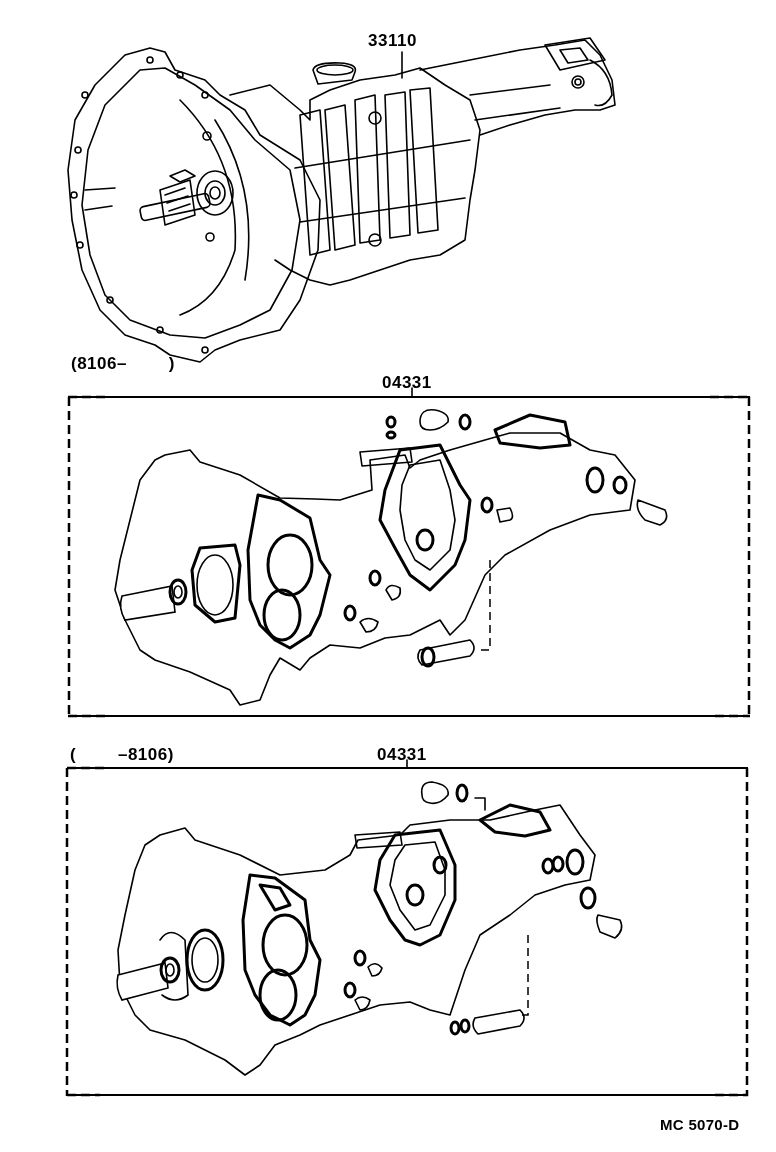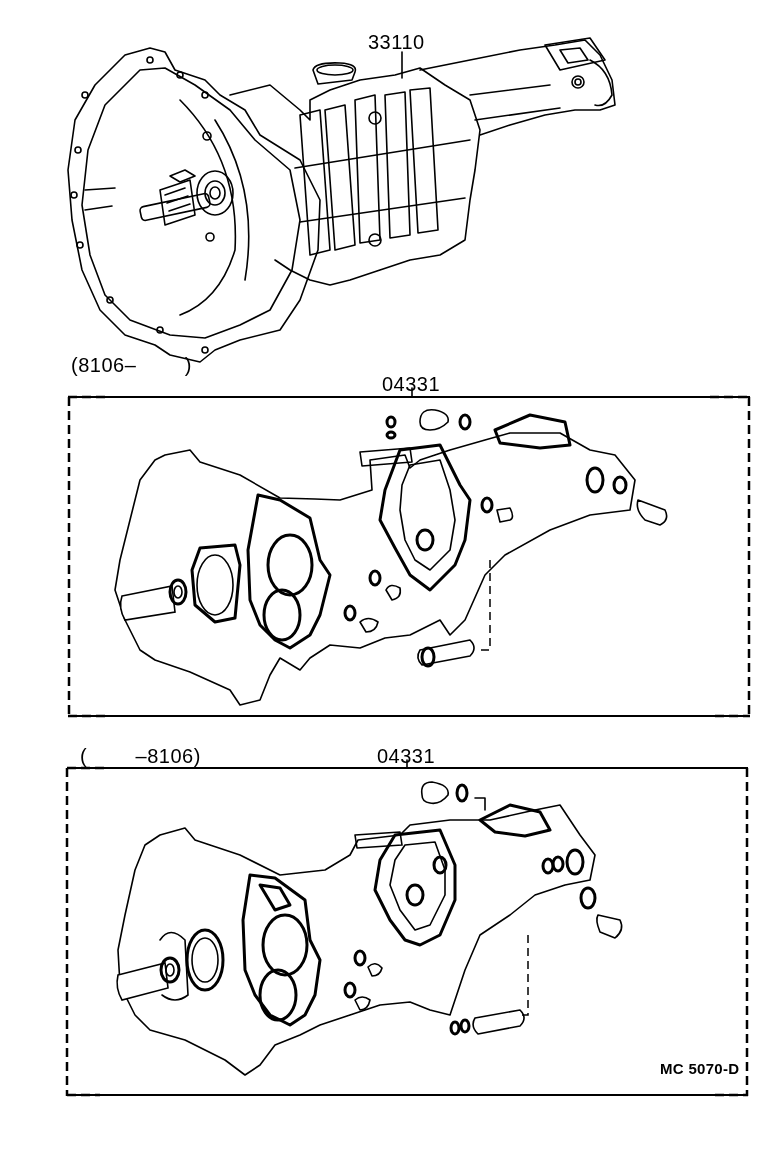--- a/index.html
+++ b/index.html
@@ -1,38 +1,38 @@
 <!DOCTYPE html>
 <html><head>
   <meta charset="utf-8">
   <style>
     html, body { margin: 0; padding: 0; background: #ffffff; }
     body { width: 776px; height: 1152px; position: relative; overflow: hidden; font-family: "Liberation Sans", sans-serif; color: #000; }
-    .label { position: absolute; font-family: "Liberation Sans", sans-serif; font-size: 20px; font-weight: normal; letter-spacing: 0.5px; color: #000; white-space: pre; }
+    .label { position: absolute; font-family: "Liberation Sans", sans-serif; font-size: 17px; font-weight: bold; letter-spacing: 0.5px; color: #000; white-space: pre; }
     .code { position: absolute; font-size: 15px; font-weight: bold; letter-spacing: 0.3px; }
     svg { position: absolute; left: 0; top: 0; }
     .ln { fill: none; stroke: #000; stroke-width: 1.6; stroke-linejoin: round; stroke-linecap: round; }
     .thick { fill: none; stroke: #000; stroke-width: 3; stroke-linejoin: round; }
     .dash { fill: none; stroke: #000; stroke-width: 2.5; stroke-dasharray: 9 5; }
     .dash-thin { fill: none; stroke: #000; stroke-width: 1.5; stroke-dasharray: 8 5; }
     .solid-edge { fill: none; stroke: #000; stroke-width: 2; }
     .white { fill: #fff; stroke: #000; stroke-width: 1.6; }
   </style>
 </head>
 <body>
 
 <div class="label" style="left:368px; top:31px;">33110</div>
 
 <div class="label" style="left:71px; top:354px;">(8106–        )</div>
 <div class="label" style="left:382px; top:373px;">04331</div>
 
-<div class="label" style="left:80px; top:745px;">(        –8106)</div>
+<div class="label" style="left:70px; top:745px;">(        –8106)</div>
 <div class="label" style="left:377px; top:745px;">04331</div>
 
-<div class="label code" style="left:660px; top:1060px;">MC 5070-D</div>
+<div class="label code" style="left:660px; top:1116px;">MC 5070-D</div>
 
 <svg width="776" height="1152" viewBox="0 0 776 1152">
 
   <g>
 
     <line class="ln" x1="402" y1="52" x2="402" y2="78"></line>
 
     <path class="ln" d="M125,55 L150,48 L165,52 L175,70 L205,80 L220,95 L245,110 L260,135 L300,160 L320,200 L318,250 L300,300 L280,330 L240,340 L215,350 L200,362 L170,355 L155,345 L125,335 L100,310 L82,270 L72,220 L68,170 L75,120 L95,85 Z"></path>
     <path class="ln" d="M140,70 L165,68 L195,85 L230,110 L255,140 L290,170 L300,220 L292,270 L270,310 L240,325 L205,338 L170,335 L130,320 L105,295 L90,255 L82,205 L88,150 L105,105 Z"></path>
 

